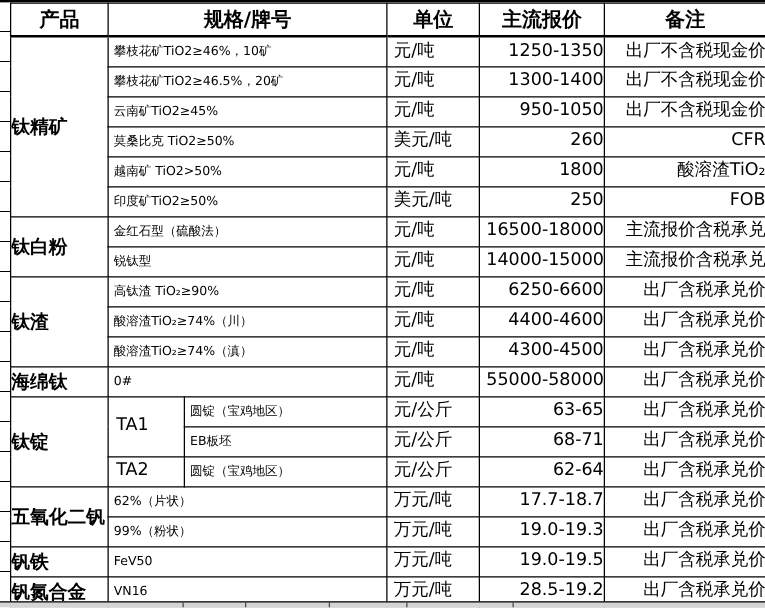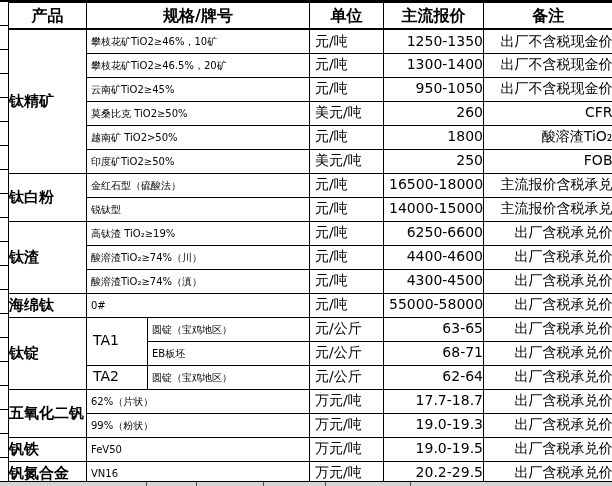--- a/index.html
+++ b/index.html
@@ -113,21 +113,21 @@
           <td class="note">主流报价含税承兑</td>
         </tr>
         <tr>
           <td class="spec" colspan="2">锐钛型</td>
           <td class="unit">元/吨</td>
           <td class="price">14000-15000</td>
           <td class="note">主流报价含税承兑</td>
         </tr>
         <tr>
           <td class="product" rowspan="3">钛渣</td>
-          <td class="spec" colspan="2">高钛渣 TiO₂≥19%</td>
+          <td class="spec" colspan="2">高钛渣 TiO₂≥90%</td>
           <td class="unit">元/吨</td>
           <td class="price">6250-6600</td>
           <td class="note">出厂含税承兑价</td>
         </tr>
         <tr>
           <td class="spec" colspan="2">酸溶渣TiO₂≥74%（川）</td>
           <td class="unit">元/吨</td>
           <td class="price">4400-4600</td>
           <td class="note">出厂含税承兑价</td>
         </tr>
@@ -182,21 +182,21 @@
           <td class="product" rowspan="1">钒铁</td>
           <td class="spec" colspan="2">FeV50</td>
           <td class="unit">万元/吨</td>
           <td class="price">19.0-19.5</td>
           <td class="note">出厂含税承兑价</td>
         </tr>
         <tr>
           <td class="product" rowspan="1">钒氮合金</td>
           <td class="spec" colspan="2">VN16</td>
           <td class="unit">万元/吨</td>
-          <td class="price">20.2-29.5</td>
+          <td class="price">28.5-19.2</td>
           <td class="note">出厂含税承兑价</td>
         </tr>
       </tbody>
   </table>
 
   <div class="bottom-strip">
     <div class="tick t1"></div>
     <div class="tick t2"></div>
     <div class="tick t3"></div>
     <div class="tick t4"></div>

